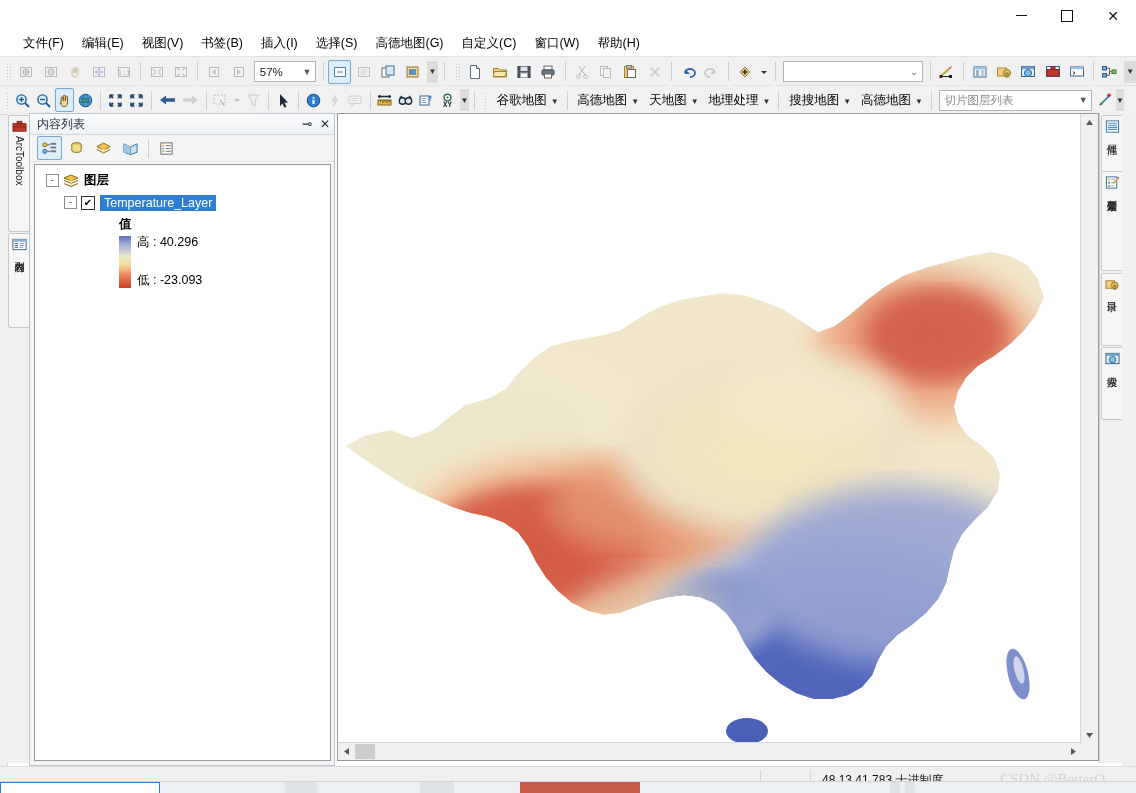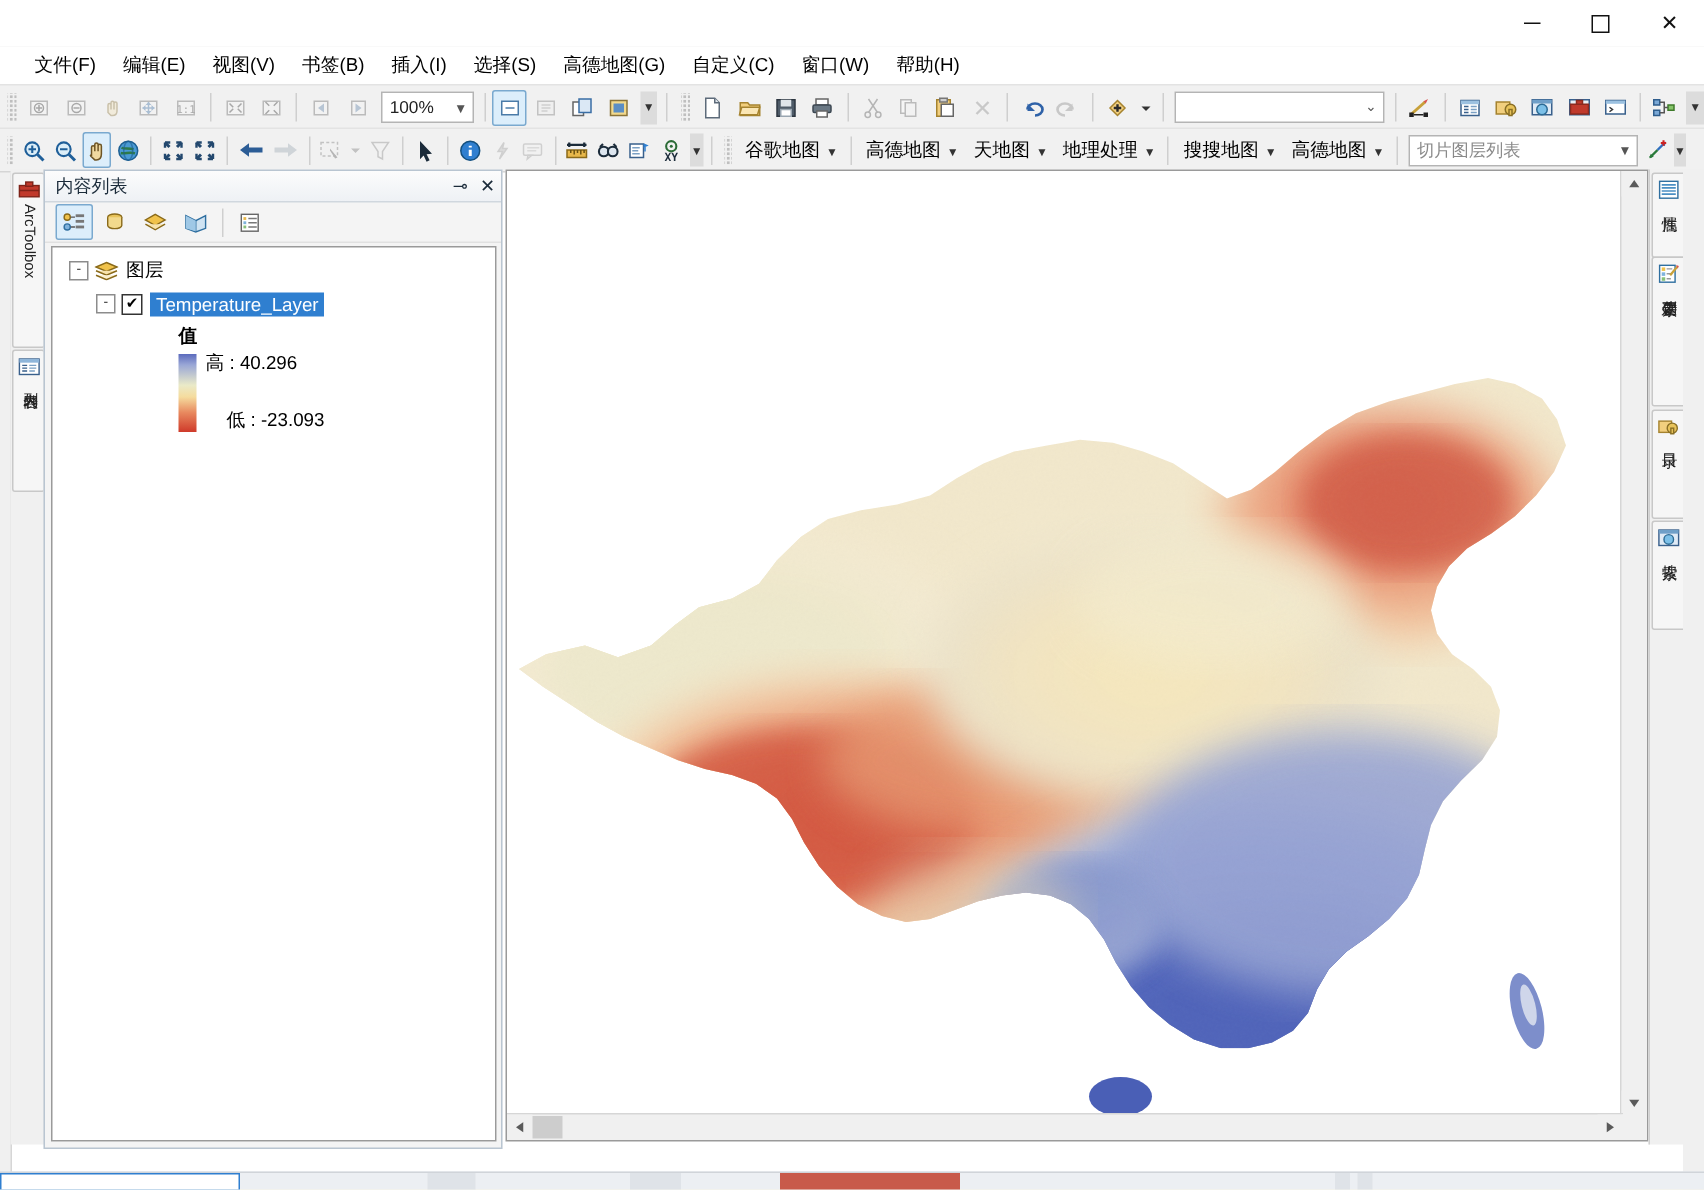--- a/index.html
+++ b/index.html
@@ -102,28 +102,28 @@
   .toc-body{position:absolute;left:4px;top:50px;width:297px;height:597px;background:#fff;
     border:1px solid #9a9a9a;box-sizing:border-box;overflow:hidden;}
   .tree{padding:6px 0 0 8px;}
   .trow{display:flex;align-items:center;height:19px;font-size:12.5px;}
   .expander{width:11px;height:11px;border:1px solid #8c8c8c;background:#fff;margin-right:4px;
     display:flex;align-items:center;justify-content:center;font-size:9px;line-height:1;color:#333;
     font-family:"DejaVu Sans Mono",monospace;flex:0 0 auto;}
   .chk{width:12px;height:12px;border:1px solid #333;background:#fff;margin-right:5px;
     display:flex;align-items:center;justify-content:center;font-size:10px;line-height:1;color:#000;flex:0 0 auto;}
   .layers-ico{width:16px;height:13px;margin-right:5px;flex:0 0 auto;}
-  .group-label{font-weight:normal;font-size:12.5px;}
+  .group-label{font-weight:bold;font-size:12.5px;}
   .sel-label{background:#2f7fd0;color:#fff;padding:1px 4px;font-size:12.5px;}
   .legend-wrap{position:relative;margin-top:3px;padding-left:36px;}
   .legend-title{font-size:12.5px;font-weight:bold;padding-left:36px;}
   .ramp{position:absolute;left:76px;top:0;width:12px;height:52px;
     background:linear-gradient(to bottom,#5b6bbd 0%,#9aa7d6 14%,#eaeac8 40%,#f5dc9e 55%,#e8895f 75%,#cf3a2a 100%);}
   .legend-hi{position:absolute;left:94px;top:-2px;font-size:12.5px;}
-  .legend-lo{position:absolute;left:108px;top:36px;font-size:12.5px;}
+  .legend-lo{position:absolute;left:94px;top:36px;font-size:12.5px;}
 
   
   .mapframe{position:absolute;left:337px;top:113px;width:762px;height:648px;background:#fff;
     border:1px solid #9a9a9a;box-sizing:border-box;}
   .mapcanvas{position:absolute;left:0;top:0;width:744px;height:630px;overflow:hidden;background:#fff;}
   .vscroll{position:absolute;right:0;top:0;width:17px;height:630px;background:#f0f0f0;border-left:1px solid #d6d6d6;}
   .hscroll{position:absolute;left:0;bottom:0;width:744px;height:17px;background:#f0f0f0;border-top:1px solid #d6d6d6;}
   .sb-arrow{position:absolute;display:flex;align-items:center;justify-content:center;color:#4d4d4d;font-size:9px;
     background:#f0f0f0;}
   .sb-thumb{position:absolute;background:#cdcdcd;}
@@ -243,21 +243,21 @@
           <path d="M10 5L6 8l4 3z" fill="#5b7fa6"></path>
         </svg>
     </div>
     <div class="tbtn dis">
       <svg width="16" height="16" viewBox="0 0 16 16">
           <rect x="3.5" y="3.5" width="9" height="9" fill="#f6f6f6" stroke="#666"></rect>
           <path d="M6 5l4 3-4 3z" fill="#5b7fa6"></path>
         </svg>
     </div>
     <div class="combo zoom">
-      <span>100%</span>
+      <span>57%</span>
       <span class="cbarrow">▼</span>
     </div>
     <div class="sep"></div>
     <div class="tbtn sel">
       <svg width="16" height="16" viewBox="0 0 16 16">
           <rect x="2.5" y="3.5" width="11" height="9" fill="#fff" stroke="#4a7ba8"></rect>
           <path d="M5 8h6" stroke="#4a7ba8"></path>
         </svg>
     </div>
     <div class="tbtn dis">
@@ -885,20 +885,27 @@
             <rect x="1" y="2.5" width="14" height="11" fill="#dfeaf5" stroke="#39608c"></rect>
             <rect x="1" y="2.5" width="14" height="2.6" fill="#6f9fc8"></rect>
             <circle cx="8" cy="9.2" r="3.4" fill="#7cc0e8" stroke="#2c6b95"></circle>
           </svg>
       </div>
       <div class="vlabel">搜索</div>
     </div>
   </div>
   <div class="far-edge"></div>
 
+  <div class="statusbar">
+    <div class="status-div" style="left:760px"></div>
+    <div class="status-div" style="left:810px"></div>
+    <div class="status-coords">48.13  41.783  十进制度</div>
+    <div class="watermark">CSDN @BetterQ..</div>
+    <div class="resize-grip"></div>
+  </div>
 
   <div class="taskbar">
     <div class="tb-active"></div>
     <div class="tb-item" style="left:285px;width:32px"></div>
     <div class="tb-item" style="left:420px;width:34px"></div>
     <div class="tb-item" style="left:520px;width:120px;background:#c85a4a"></div>
     <div class="tb-item" style="left:890px;width:10px"></div>
     <div class="tb-item" style="left:905px;width:10px"></div>
   </div>
 

